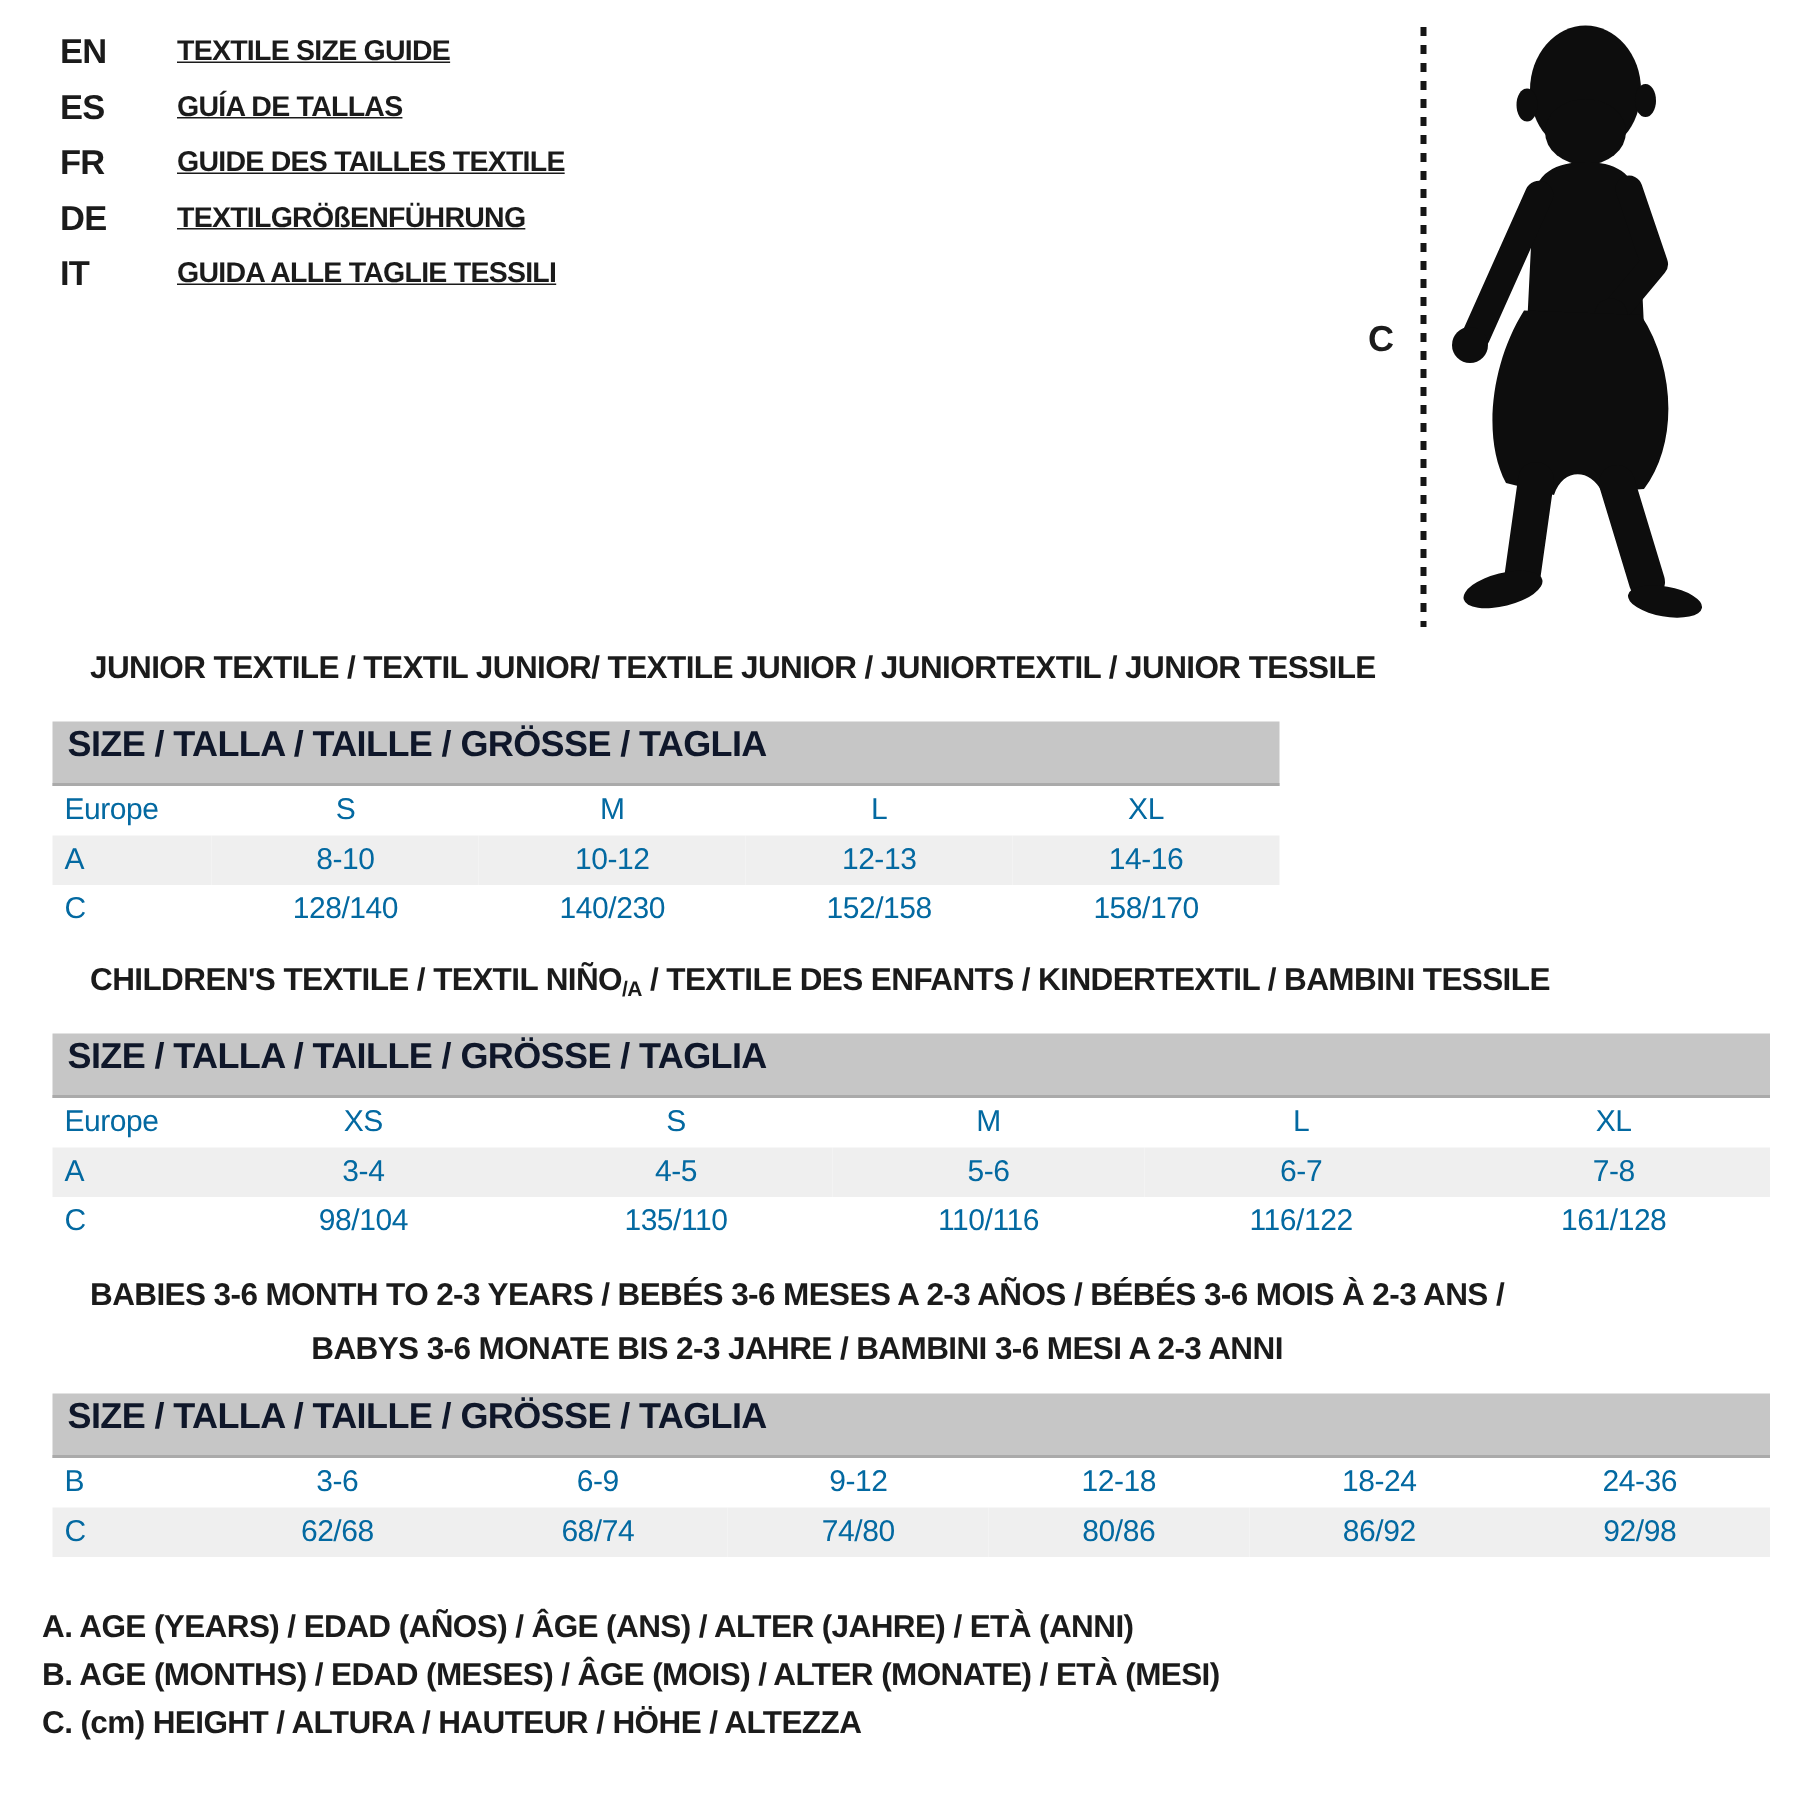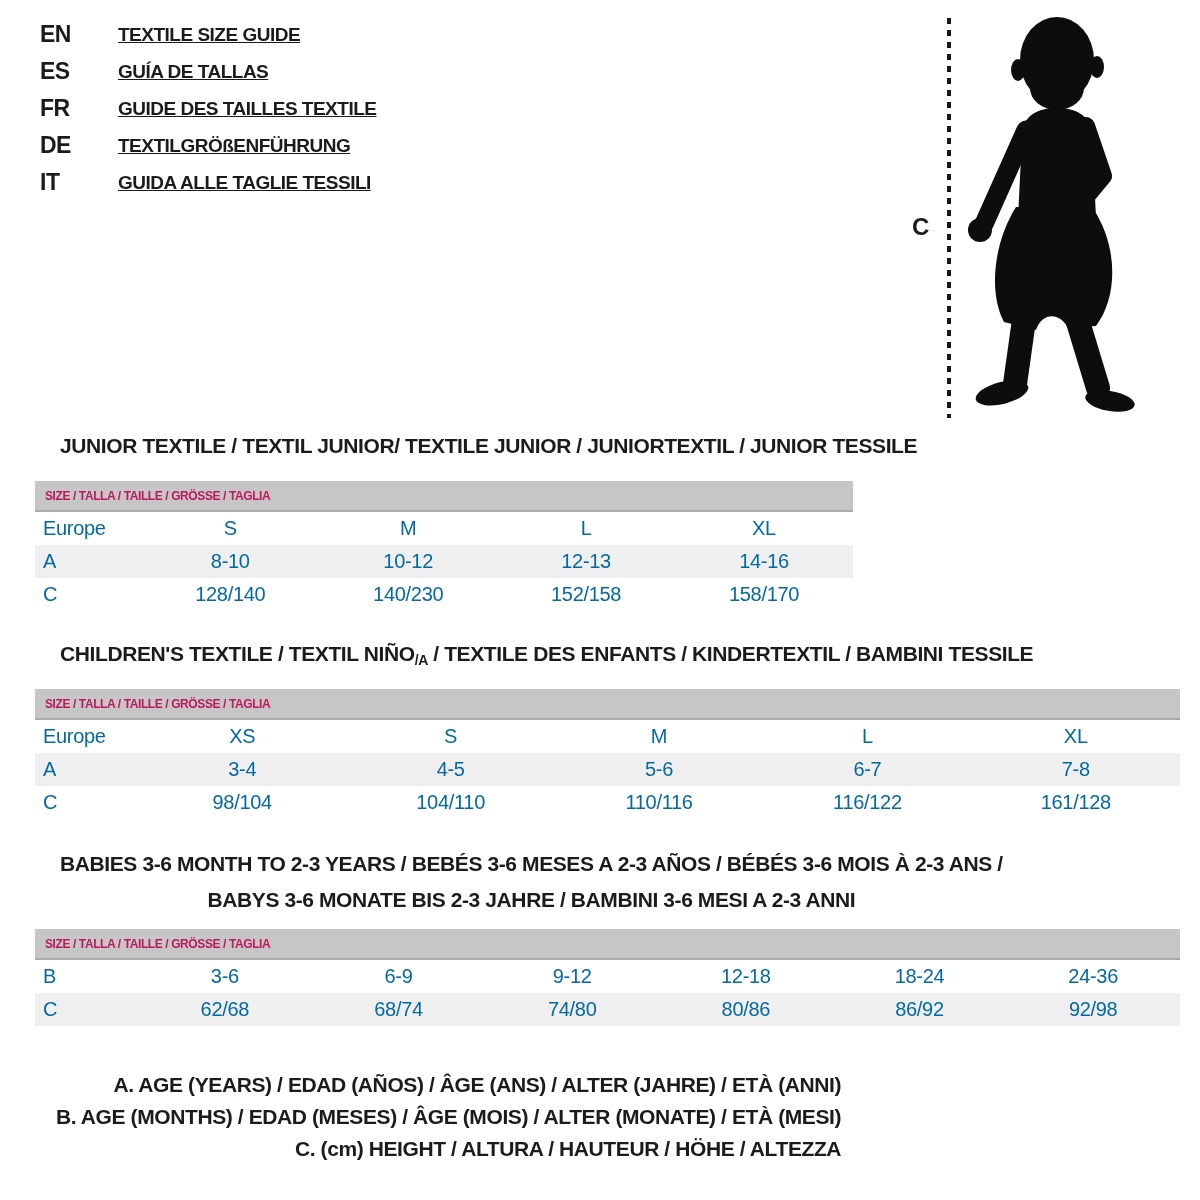--- a/index.html
+++ b/index.html
@@ -20,35 +20,35 @@
   .c-label { left:912px; top:213px; font-size:24px; font-weight:700; }
   .figure { left:960px; top:12px; width:185px; height:402px; }
 
   
   .heading { left:28px; font-size:21px; font-weight:700; letter-spacing:-0.4px; white-space:nowrap;margin-left:32px; }
   .heading .subsize { font-size:14px; vertical-align:-4px; }
   .heading2 { line-height:36px; }
 
   
   .tbl { left:35px; }
-  .tbl-header { height:31px; line-height:31px; background:#c6c6c6; color:#be185d;
-    font-size:12px; font-weight:700; letter-spacing:-0.4px; padding-left:10px;
+  .tbl-header { height:43px; line-height:31px; background:#c6c6c6; color:#0f172a;
+    font-size:24px; font-weight:700; letter-spacing:-0.4px; padding-left:10px;
     border-bottom:2px solid #aaaaaa; }
   table { width:100%; border-collapse:collapse; table-layout:fixed; }
   tr { height:33px; }
   tr.shaded { background:#efefef; }
   td { font-size:20px; color:#0369a1; text-align:center; letter-spacing:-0.3px; vertical-align:middle; }
   td.lbl { text-align:left; padding-left:8px; }
   .t1 { width:818px; }
   .t1 col.c-lbl { width:13%; }
   .t23 { width:1145px; }
   .t23 col.c-lbl { width:9%; }
 
   
-  .notes { left:56px; top:1069px;text-align:right; }
+  .notes { left:28px; top:1069px; }
   .note-line { font-size:21px; font-weight:700; letter-spacing:-0.4px; line-height:32px; white-space:nowrap; }
 </style>
 </head>
 <body>
 
 <div class="abs lang-block">
   <div class="lang-row">
     <span class="lang-code">EN</span>
     <span class="lang-title">TEXTILE SIZE GUIDE</span>
   </div>
@@ -160,21 +160,21 @@
         <td class="lbl">A</td>
         <td>3-4</td>
         <td>4-5</td>
         <td>5-6</td>
         <td>6-7</td>
         <td>7-8</td>
       </tr>
       <tr>
         <td class="lbl">C</td>
         <td>98/104</td>
-        <td>104/110</td>
+        <td>135/110</td>
         <td>110/116</td>
         <td>116/122</td>
         <td>161/128</td>
       </tr>
     </tbody>
   </table>
 </div>
 
 <div class="abs heading heading2" style="top:846px;text-align:center;">
   <div>BABIES 3-6 MONTH TO 2-3 YEARS / BEBÉS 3-6 MESES A 2-3 AÑOS / BÉBÉS 3-6 MOIS À 2-3 ANS /</div>

